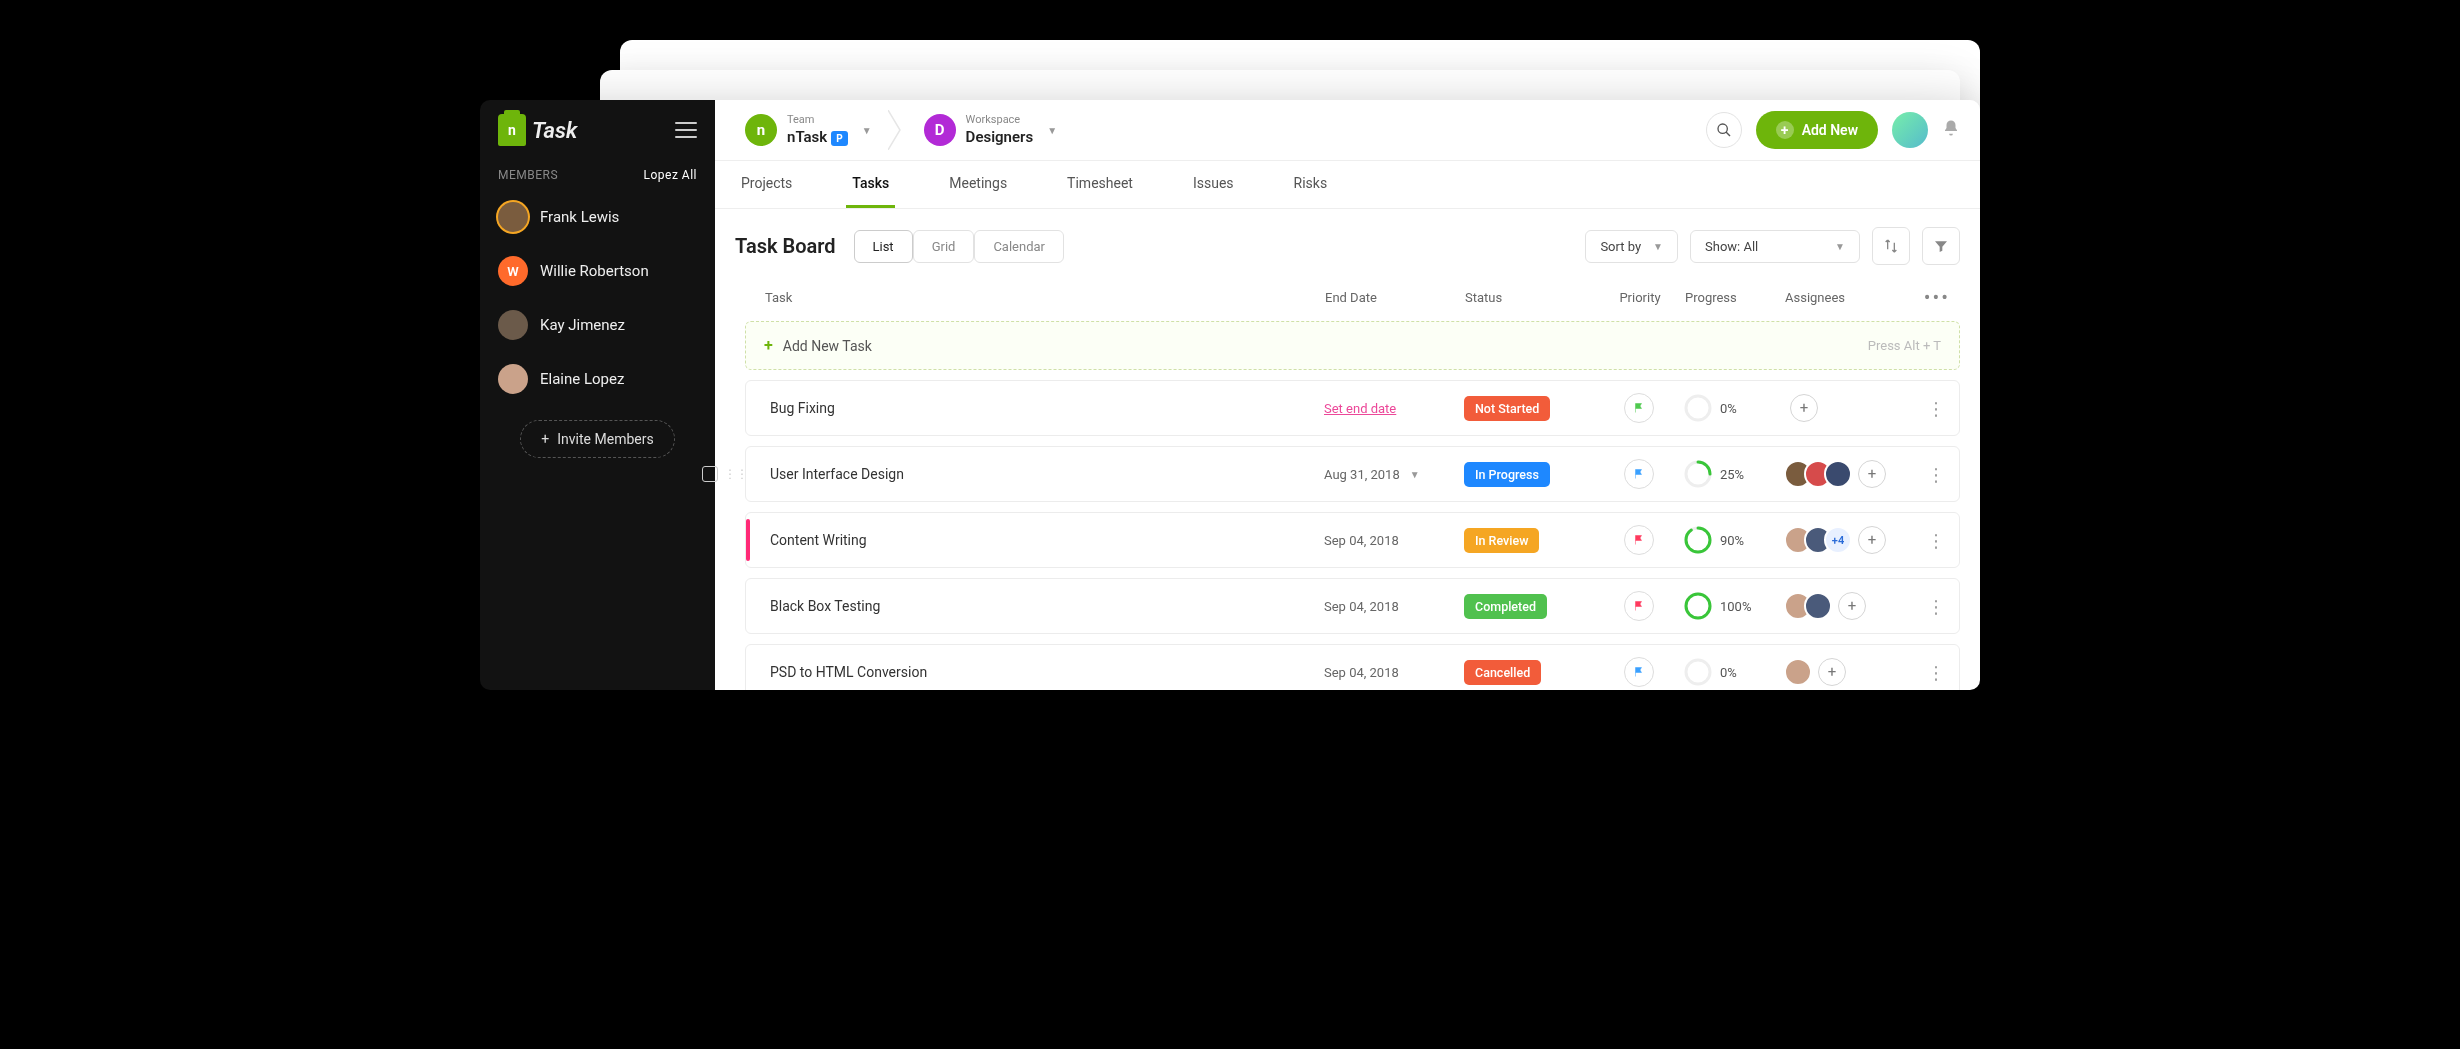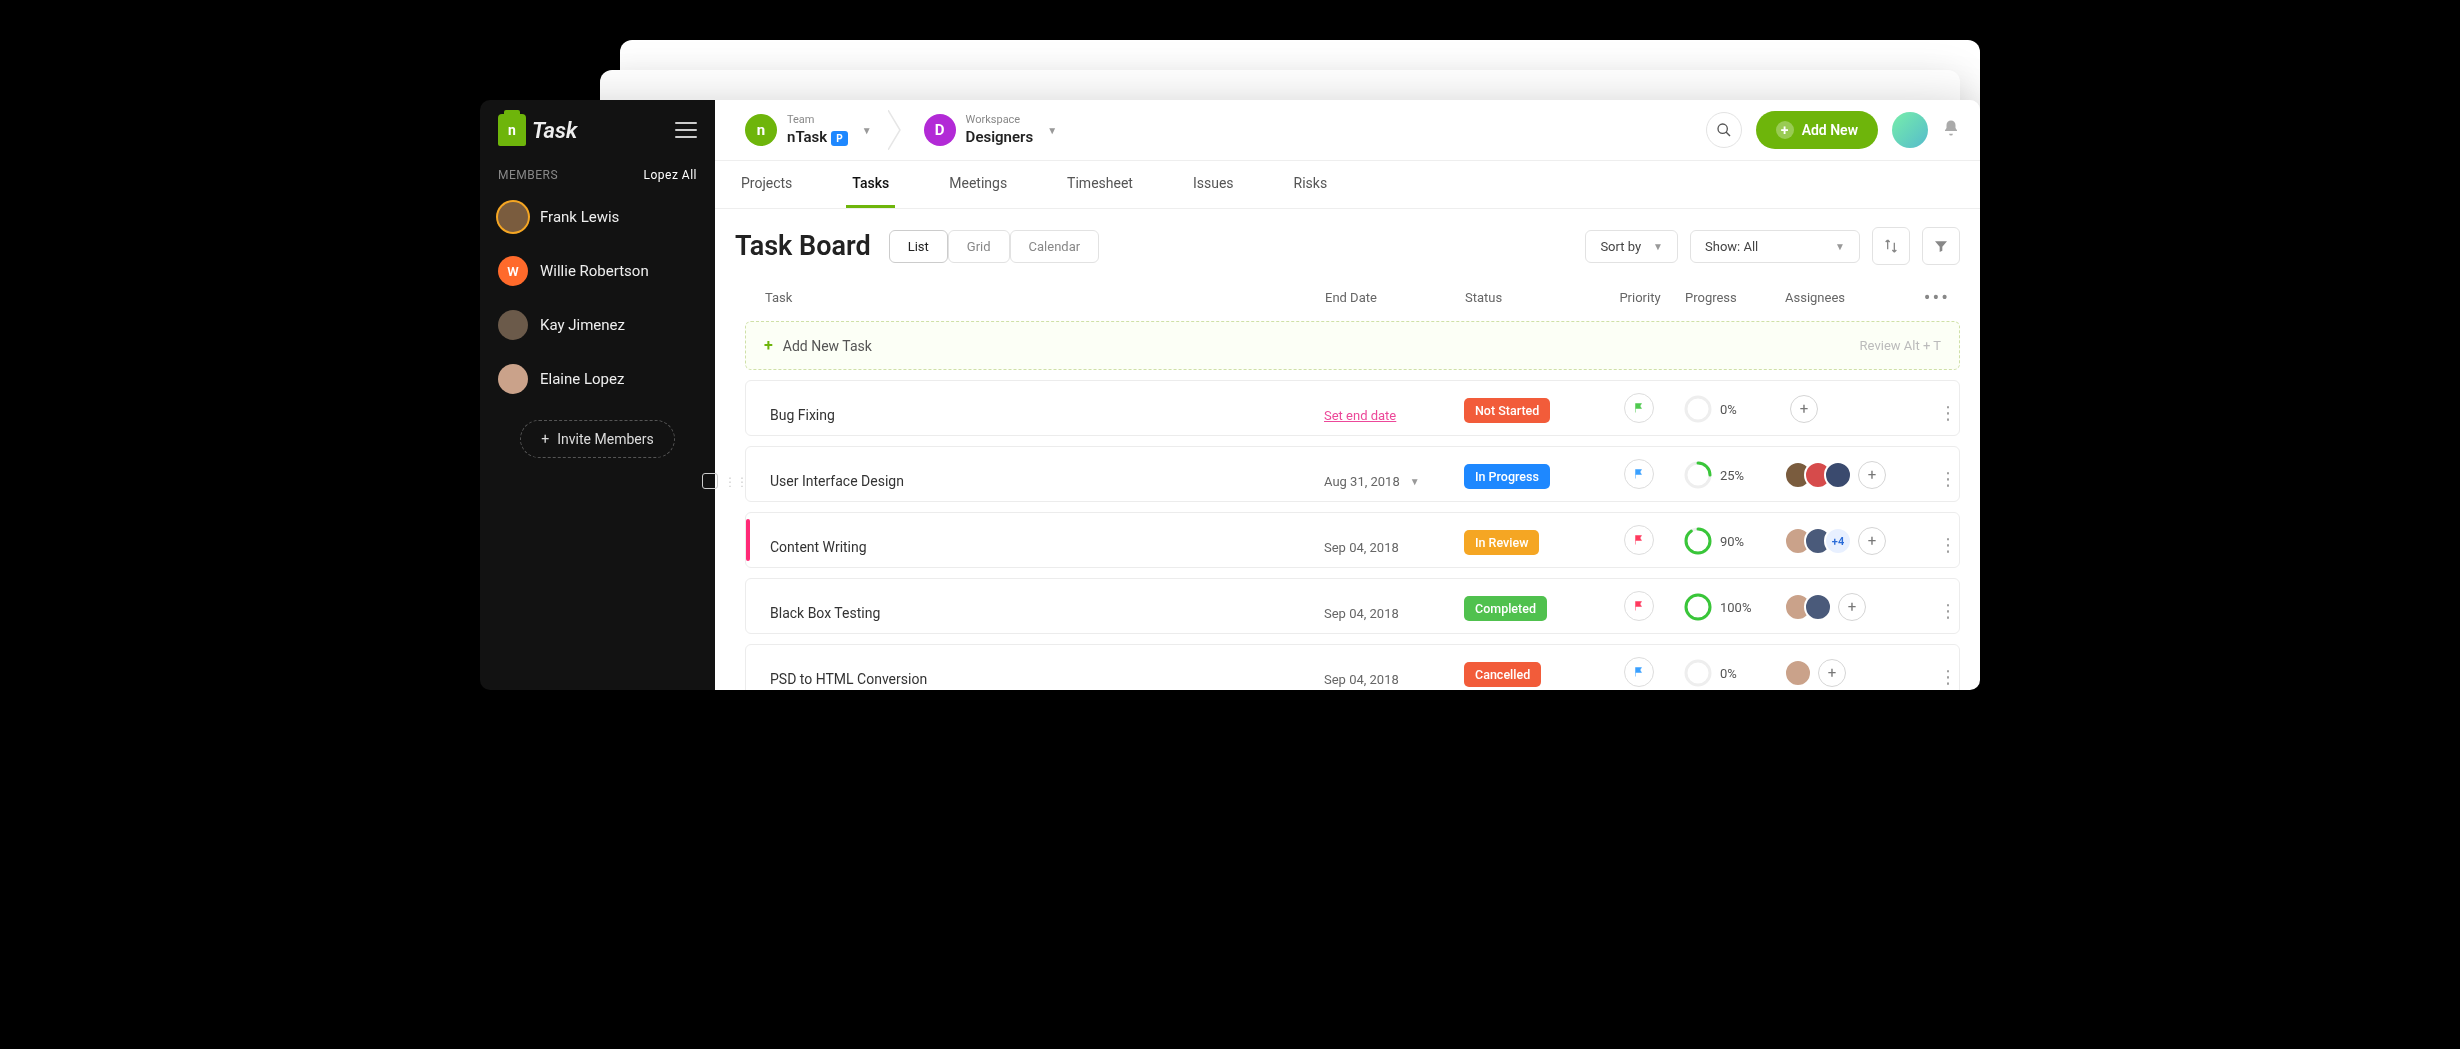--- a/index.html
+++ b/index.html
@@ -45,21 +45,21 @@
 .bell { color:#aaa; cursor:pointer; }
 
 
 .tabs { display:flex; gap:48px; padding:0 20px; border-bottom:1px solid #eee; }
 .tab { padding:14px 6px; font-size:14px; color:#555; cursor:pointer; border-bottom:3px solid transparent; }
 .tab.active { color:#111; border-bottom-color:#6eb50b; font-weight:500; }
 
 
 .board-hd { display:flex; align-items:center; justify-content:space-between; padding:18px 20px 12px; }
 .bh-left { display:flex; align-items:center; gap:18px; }
-.bh-title { font-size:27px; font-weight:600; color:#222; }
+.bh-title { font-size:20px; font-weight:600; color:#222; }
 .view-switch { display:flex; gap:0; }
 .vs-btn { padding:8px 18px; border:1px solid #e2e2e2; border-radius:6px; font-size:13px; color:#888; cursor:pointer; background:#fff; }
 .vs-btn.active { color:#222; border-color:#ccc; }
 .bh-right { display:flex; align-items:center; gap:12px; }
 .select-box { border:1px solid #e2e2e2; border-radius:6px; padding:8px 14px; font-size:13px; color:#444; cursor:pointer; display:flex; align-items:center; gap:8px; background:#fff; }
 .select-box.wide { min-width:170px; justify-content:space-between; }
 .sq-btn { width:38px; height:38px; border:1px solid #e2e2e2; border-radius:6px; display:flex; align-items:center; justify-content:center; cursor:pointer; color:#888; background:#fff; }
 
 
 .cols { display:flex; align-items:center; padding:8px 30px 12px 50px; font-size:13px; color:#666; }
@@ -72,21 +72,21 @@
 .col-more { flex:1; text-align:right; color:#888; font-size:20px; letter-spacing:2px; cursor:pointer; }
 
 
 .addtask { margin:0 20px 10px 30px; border:1px dashed #cfe0a8; border-radius:6px; padding:14px 18px; display:flex; align-items:center; justify-content:space-between; cursor:pointer; background:#fcfff6; }
 .addtask-left { display:flex; align-items:center; gap:10px; color:#555; font-size:14px; }
 .addtask-left .plus-ic { color:#6eb50b; font-size:16px; font-weight:600; }
 .hint { color:#bbb; font-size:13px; }
 
 
 .rows { padding:0 20px 20px 30px; display:flex; flex-direction:column; gap:10px; }
-.row { display:flex; align-items:flex-end; border:1px solid #ececec; border-radius:6px; padding:12px 2px 12px 18px; font-size:14px; color:#333; position:relative; background:#fff; }
+.row { display:flex; align-items:center; border:1px solid #ececec; border-radius:6px; padding:12px 14px 12px 18px; font-size:14px; color:#333; position:relative; background:#fff; }
 .row .drag { position:absolute; left:-22px; color:#ccc; font-size:12px; cursor:grab; display:none; }
 .row.hover .drag { display:block; }
 .row.hover { border-left:1px solid #ececec; }
 .row .cb { position:absolute; left:-44px; width:16px; height:16px; border:1px solid #ccc; border-radius:3px; display:none; }
 .row.hover .cb { display:block; }
 .row .accent { position:absolute; left:0; top:6px; bottom:6px; width:4px; border-radius:2px; }
 .r-task { flex:0 0 560px; padding-left:6px; }
 .r-end { flex:0 0 140px; color:#666; font-size:13px; display:flex; align-items:center; gap:6px; }
 .r-end.unset { text-decoration:underline; cursor:pointer; color:#ec4899; }
 .r-status { flex:0 0 130px; }
@@ -247,21 +247,21 @@
         <div class="col-prog">Progress</div>
         <div class="col-assign">Assignees</div>
         <div class="col-more">•••</div>
       </div>
 
       <div class="addtask">
         <div class="addtask-left">
           <span class="plus-ic">+</span>
           <span>Add New Task</span>
         </div>
-        <span class="hint">Review Alt + T</span>
+        <span class="hint">Press Alt + T</span>
       </div>
 
       <div class="rows" id="rows">
           <div class="row">
             <div class="r-task">Bug Fixing</div>
             <div class="r-end unset">Set end date</div>
             <div class="r-status"><span class="status-pill" style="background:#f25c3a">Not Started</span></div>
             <div class="r-prio">
               <div class="prio-circ">
                 <svg width="12" height="12" viewBox="0 0 24 24">

